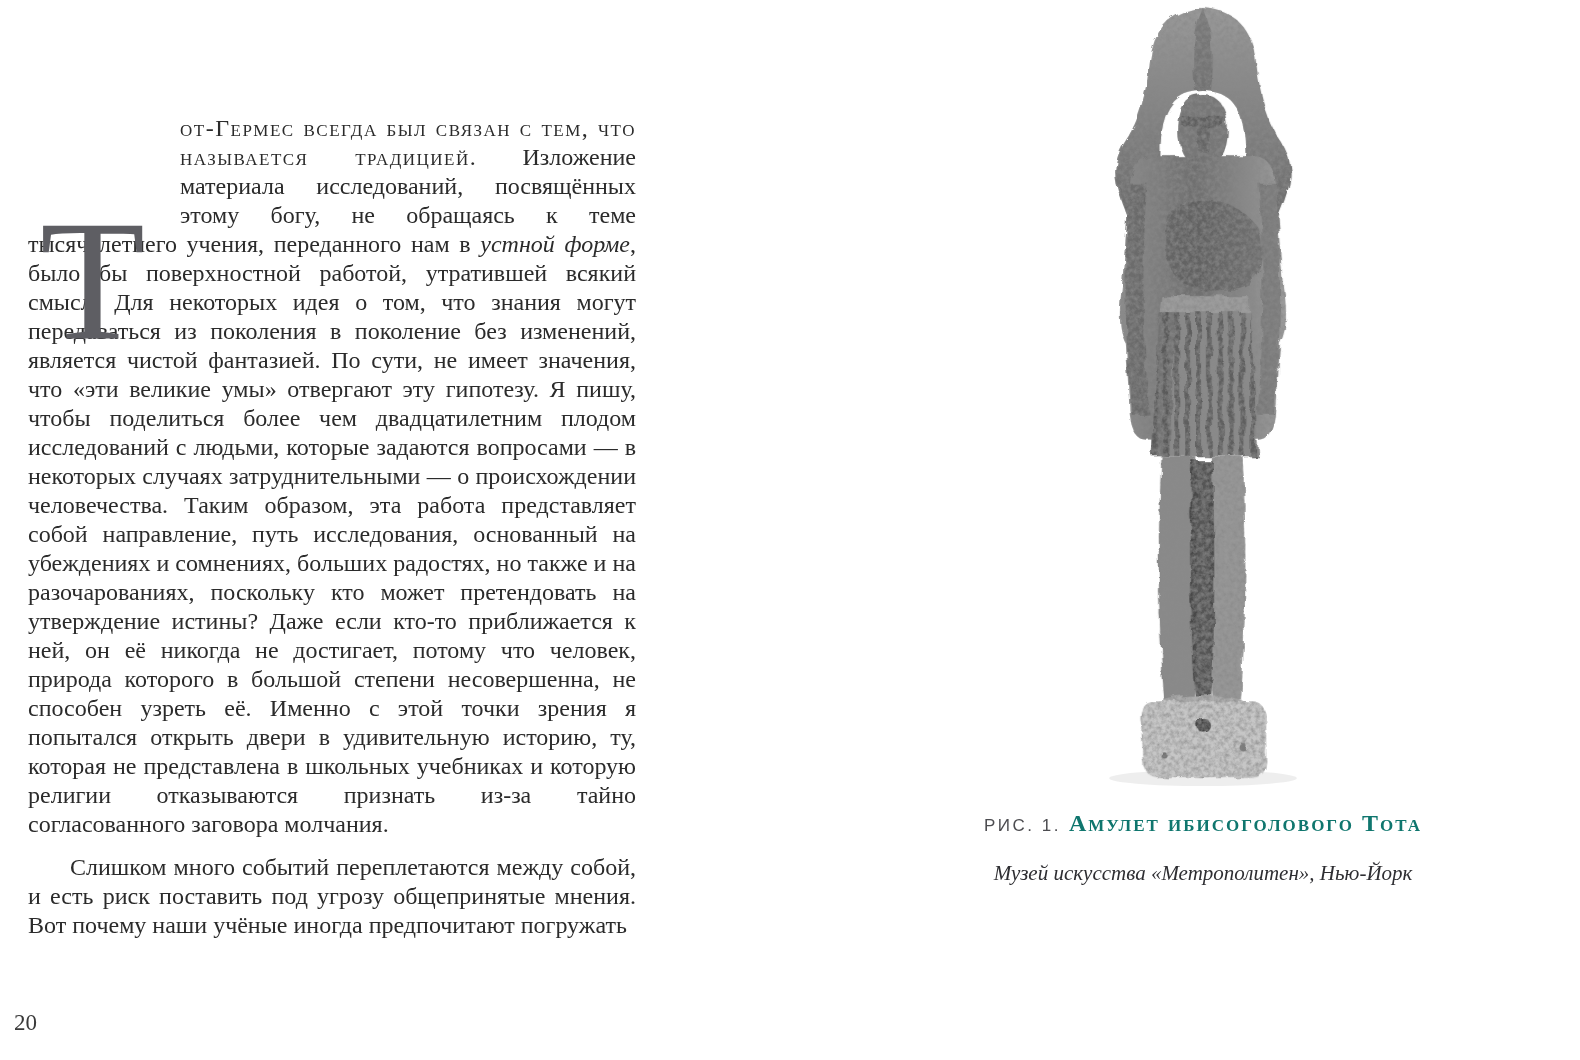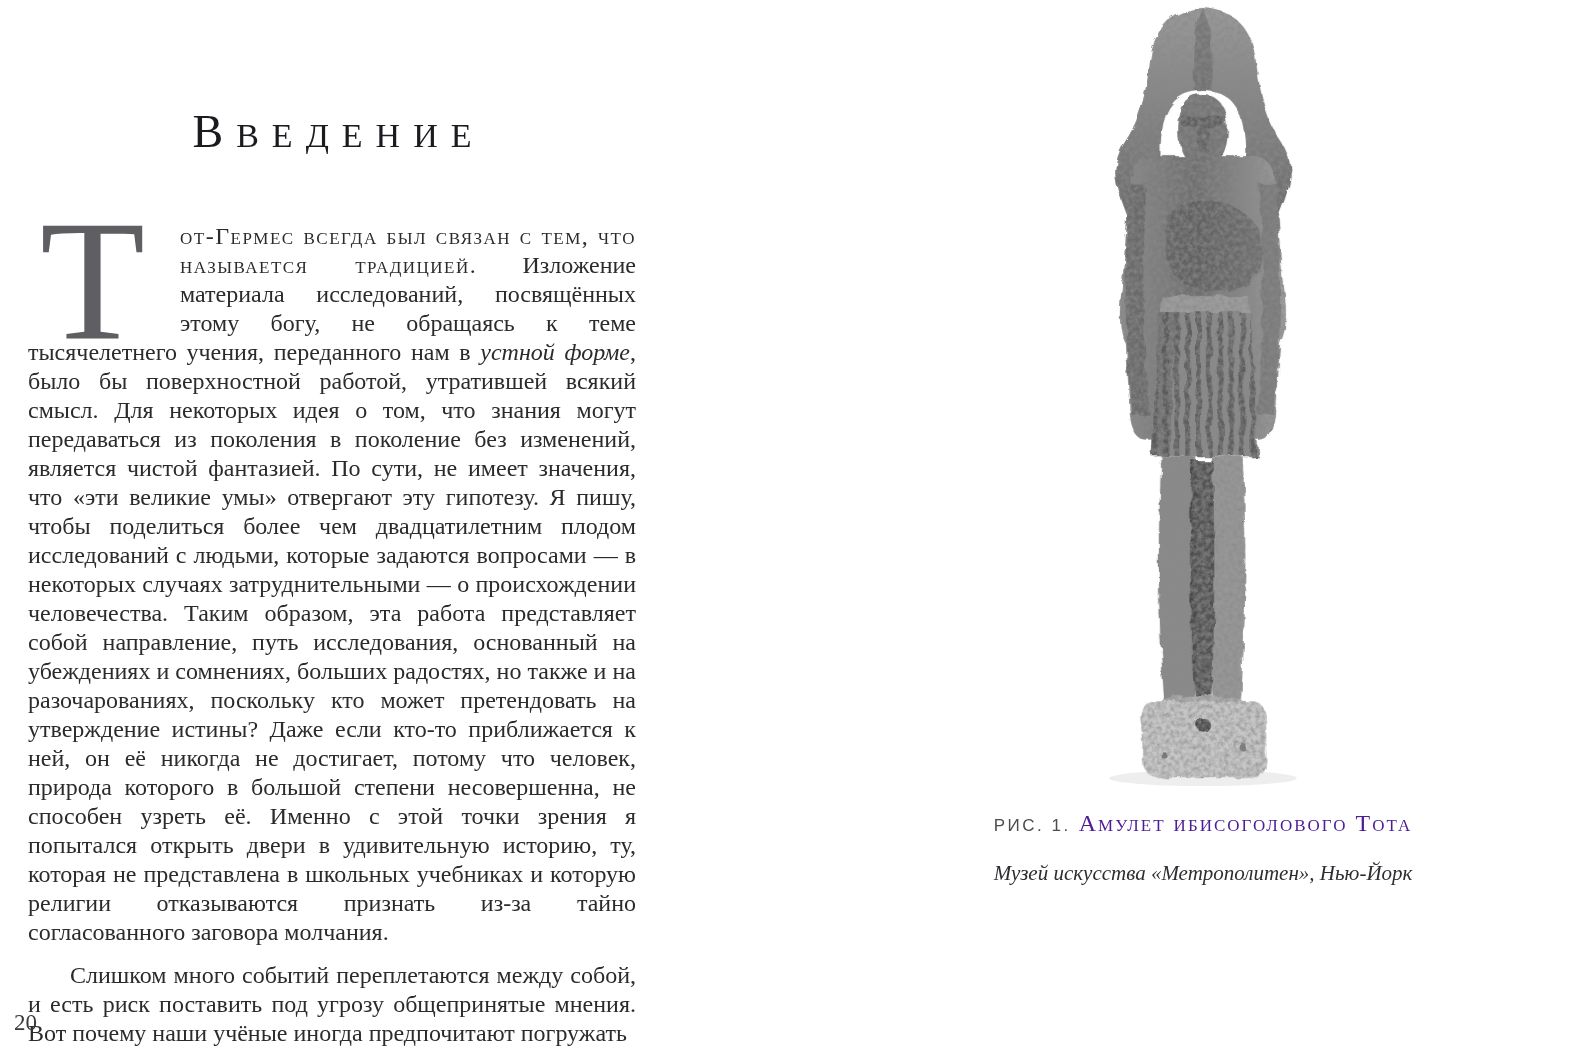--- a/index.html
+++ b/index.html
@@ -32,38 +32,37 @@
   }
   
   .right-col{position:absolute;left:898px;top:0;width:610px;text-align:center;}
   .statue{margin:0 auto;width:300px;height:790px;}
   .cap-title-row{margin-top:20px;color:#232327;}
   .cap-label{
     font-family:"Liberation Sans",sans-serif;font-size:17px;
     letter-spacing:2.5px;color:#4c4c50;margin-right:8px;
   }
   .cap-title{
-    font-weight:normal;font-variant:small-caps;font-size:24px;
-    letter-spacing:2px;color:#4c1d95;
+    font-weight:bold;font-variant:small-caps;font-size:24px;
+    letter-spacing:2px;color:#0f766e;
   }
   .cap-desc{
     font-family:"Liberation Sans",sans-serif;font-size:19px;line-height:28px;
     color:#4f4f4f;max-width:552px;margin:10px auto 0 auto;
   }
   .cap-credit{
     font-style:italic;font-size:21px;color:#2e2e32;margin:24px auto 0 auto;
   }
 </style>
 </head>
 <body>
 
 <div class="page">
 
   <div class="left-col">
-    <h1 class="chapter">ВВЕДЕНИЕ</h1>
 
     <p class="body-p" lang="ru"><span class="dc-spacer"></span><span id="p1-segments"><span class="seg-smallcaps">от-Гермес всегда был связан с тем, что называется традицией.</span><span class="seg-normal"> Изложение материала исследований, посвящённых этому богу, не обращаясь к теме тысячелетнего учения, переданного нам в </span><span class="seg-italic">устной форме</span><span class="seg-normal">, было бы поверхностной работой, утратившей всякий смысл. Для некоторых идея о том, что знания могут передаваться из поколения в поколение без изменений, является чистой фантазией. По сути, не имеет значения, что «эти великие умы» отвергают эту гипотезу. Я пишу, чтобы поделиться более чем двадцатилетним плодом исследований с людьми, которые задаются вопросами — в некоторых случаях затруднительными — о происхождении человечества. Таким образом, эта работа представляет собой направление, путь исследования, основанный на убеждениях и сомнениях, больших радостях, но также и на разочарованиях, поскольку кто может претендовать на утверждение истины? Даже если кто-то приближается к ней, он её никогда не достигает, потому что человек, природа которого в большой степени несовершенна, не способен узреть её. Именно с этой точки зрения я попытался открыть двери в удивительную историю, ту, которая не представлена в школьных учебниках и которую религии отказываются признать из-за тайно согласованного заговора молчания.</span></span></p>
 
     <p class="body-p indent" lang="ru">Слишком много событий переплетаются между собой, и есть риск поставить под угрозу общепринятые мнения. Вот почему наши учёные иногда предпочитают погружать</p>
   </div>
 
   <svg class="dropcap" width="150" height="120" viewBox="0 0 150 120" aria-hidden="true">
     <text x="2" y="112" font-size="172" fill="#5e5e63">Т</text>
   </svg>
 

